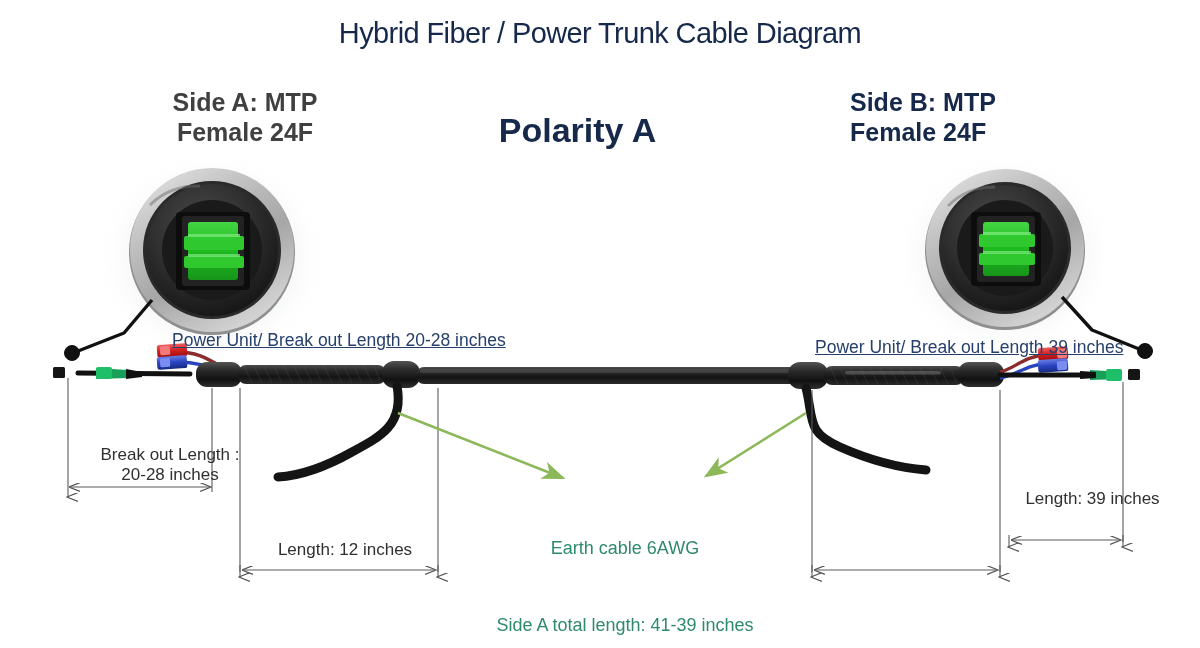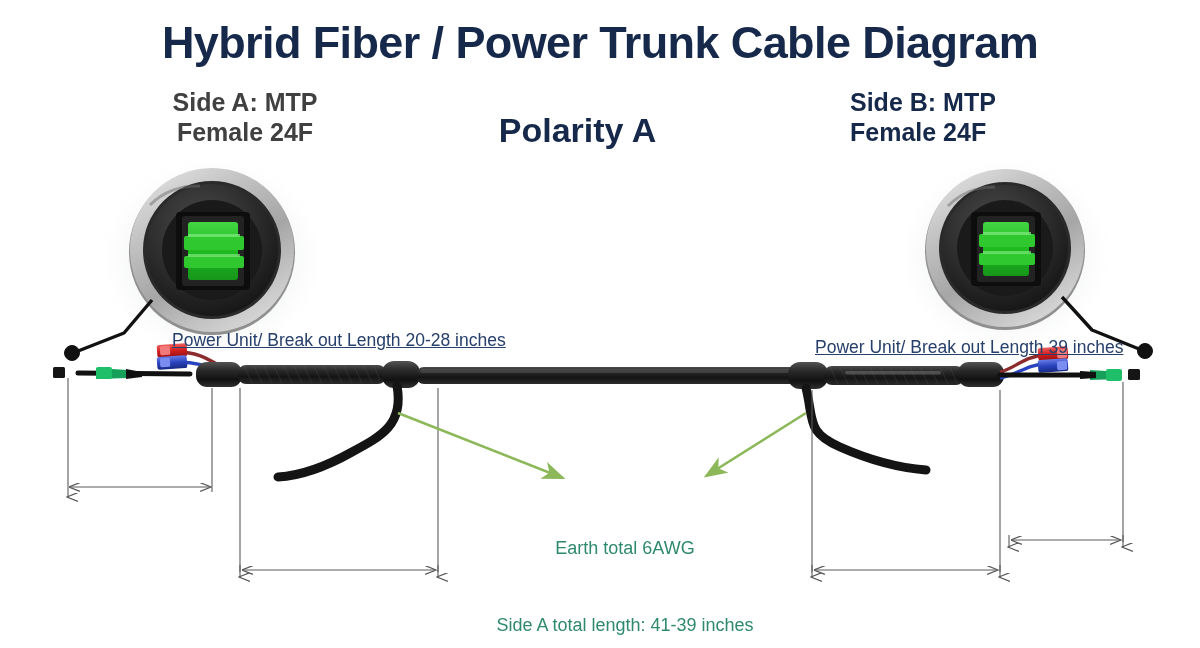--- a/index.html
+++ b/index.html
@@ -23,22 +23,22 @@
   }
   .txt {
     position: absolute;
     white-space: pre;
     line-height: 1.18;
   }
   #title {
     left: 0; top: 16px;
     width: 1200px;
     text-align: center;
-    font-size: 45px;
-    font-weight: bold;
+    font-size: 29px;
+    font-weight: normal;
     letter-spacing: -0.6px;
     color: #16294a;
   }
   #polarity {
     left: 0; top: 110px;
     width: 1155px;
     text-align: center;
     font-size: 34px;
     font-weight: bold;
     color: #16294a;
@@ -312,20 +312,24 @@
   <div class="txt" id="title">Hybrid Fiber / Power Trunk Cable Diagram</div>
   <div class="txt" id="polarity">Polarity A</div>
   <div class="txt" id="sideA">Side A: MTP
 Female 24F</div>
   <div class="txt" id="sideB">Side B: MTP
 Female 24F</div>
 
   <div class="txt pwrlabel" id="pwrA">Power Unit/ Break out Length 20-28 inches</div>
   <div class="txt pwrlabel" id="pwrB">Power Unit/ Break out Length 39 inches</div>
 
+  <div class="txt dimlabel" id="dimBreakout">Break out Length :
+20-28 inches</div>
+  <div class="txt dimlabel" id="dim12">Length: 12 inches</div>
+  <div class="txt dimlabel" id="dim39">Length: 39 inches</div>
 
   <div class="txt" id="earthText">
-    <div>Earth total 6AWG</div>
+    <div>Earth cable 6AWG</div>
     <div>Side A total length: 41-39 inches</div>
     
   </div>
 
 </div>
 
 </body></html>

